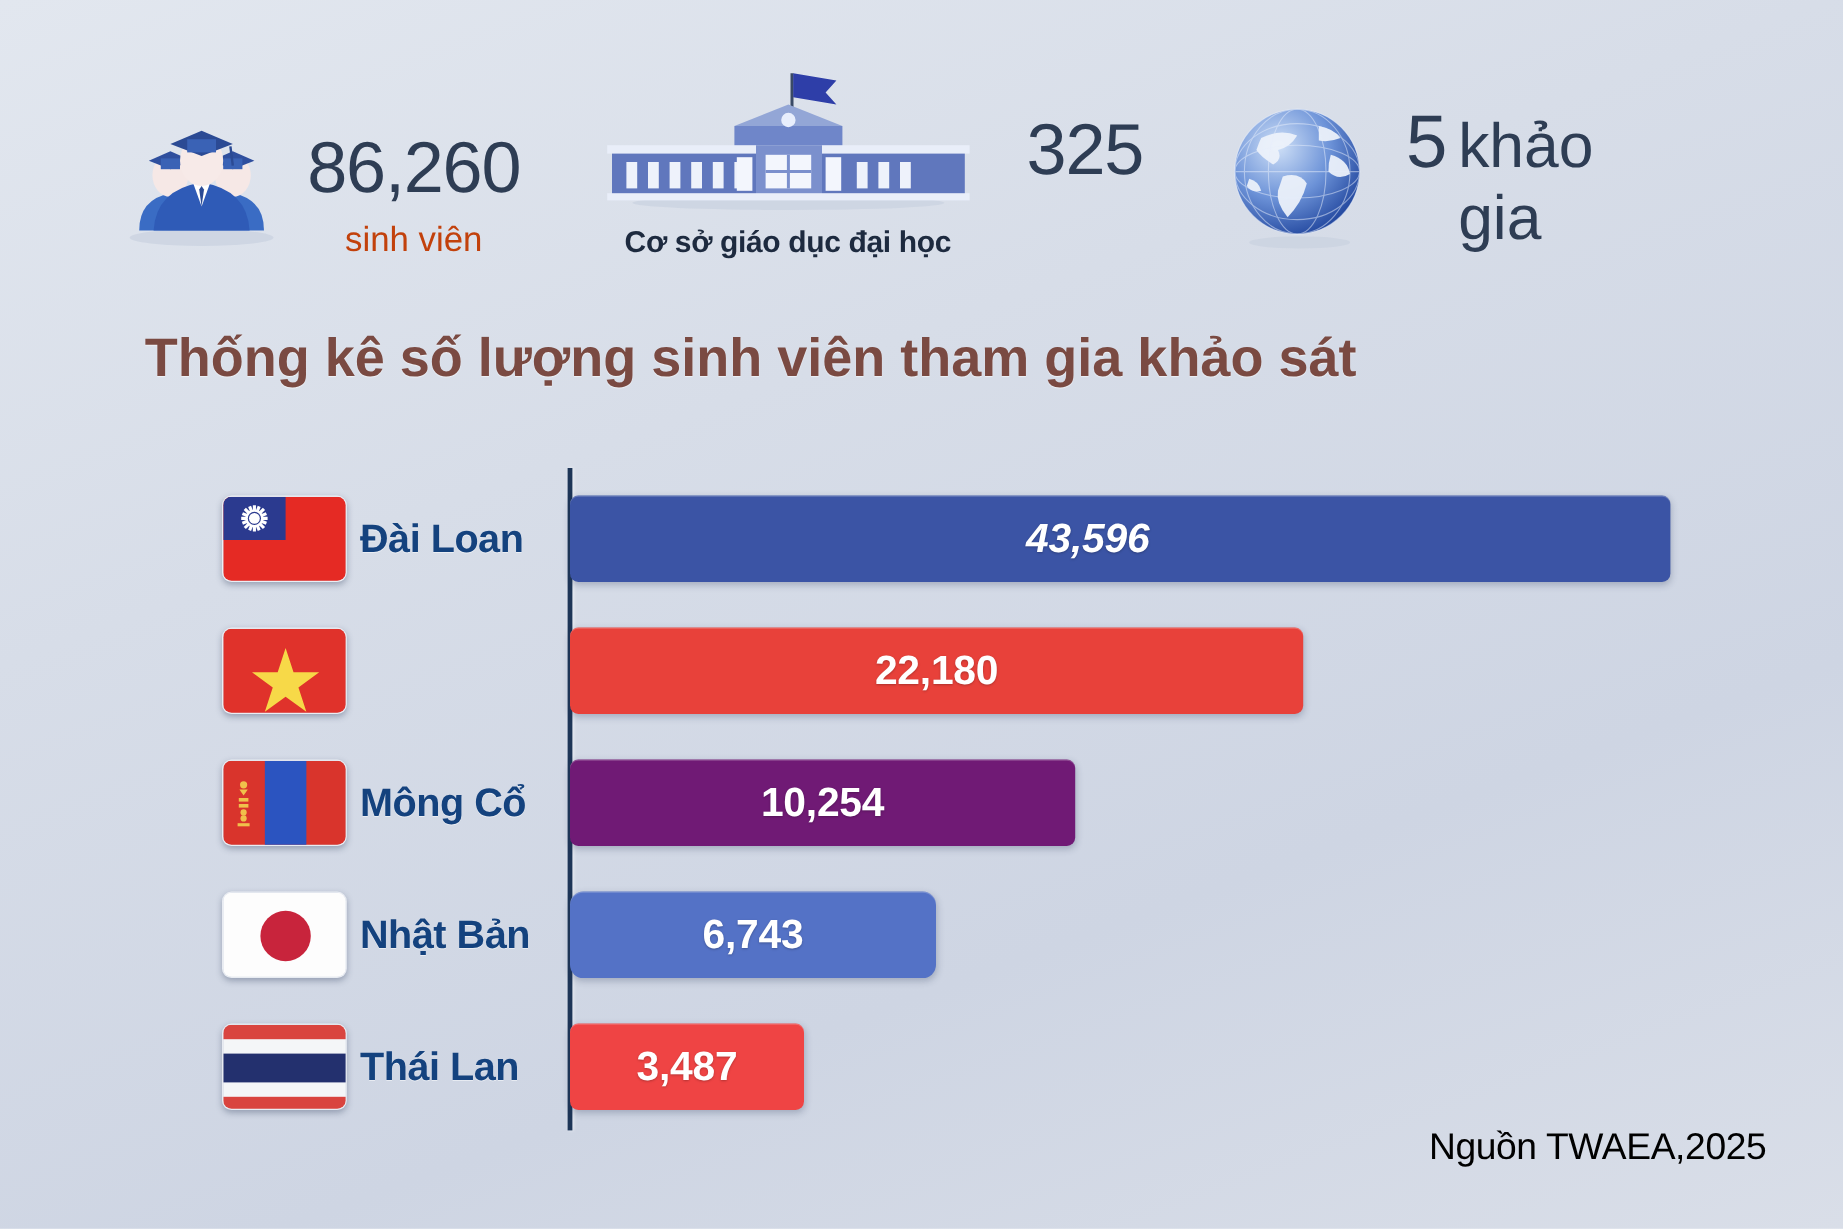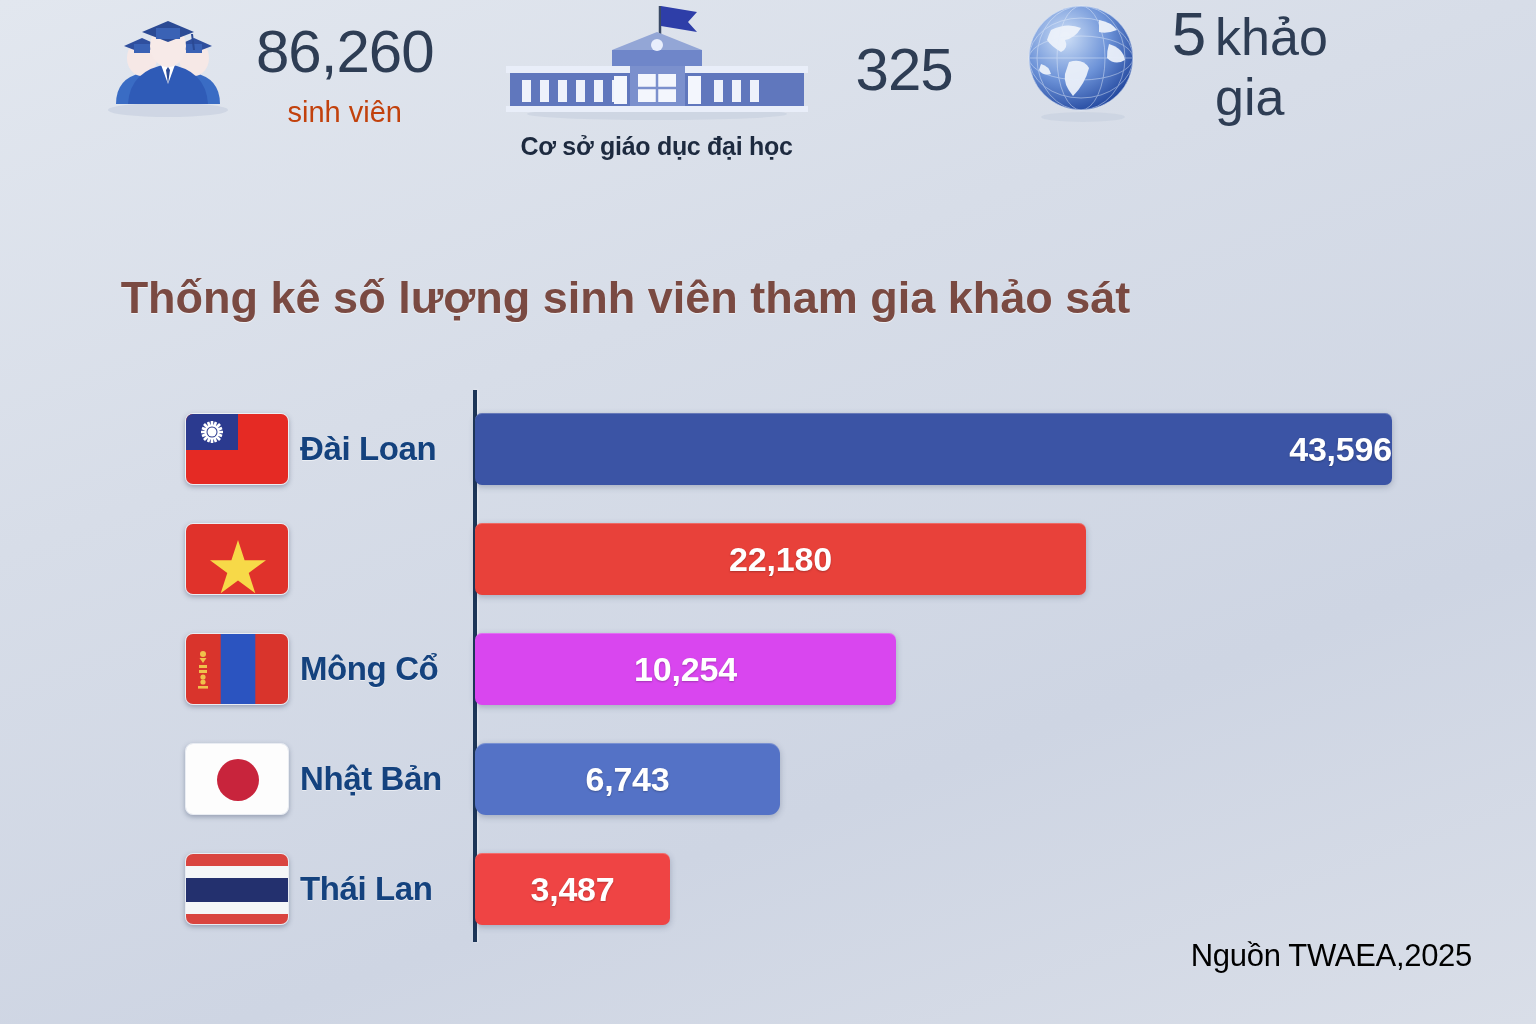--- a/index.html
+++ b/index.html
@@ -16,21 +16,21 @@
     position: relative;
   }
 
   
   .stats-strip {
     position: absolute;
     top: 0; left: 0;
     width: 1246px;
     height: 215px;
     display: flex;
-    align-items: flex-start;
+    align-items: flex-end;
   }
 
   .stat-block {
     display: flex;
     align-items: flex-start;
     position: relative;
   }
 
   .stat-students { margin-left: 98px; }
   .stat-institutions { margin-left: 58px; }
@@ -163,22 +163,23 @@
     color: #ffffff;
     font-size: 34px;
     font-weight: bold;
     width: 100%;
     text-align: center;
     text-shadow: 0 1px 2px rgba(0,0,0,0.25);
     letter-spacing: -0.2px;
   }
 
   .bar-value.left-aligned {
-    text-align: right;
+    text-align: left;
     padding-left: 40px;
+    font-style: italic;
   }
 
   
   .source {
     position: absolute;
     top: 938px;
     right: 64px;
     font-size: 31px;
     color: #000000;
     letter-spacing: -0.3px;
@@ -365,21 +366,21 @@
           <path d="M-3.5 -12 h7 l-3.5 5 z"></path>
           <rect x="-4" y="-5" width="8" height="3"></rect>
           <rect x="-4" y="0" width="8" height="3"></rect>
           <circle cx="0" cy="7" r="2.6"></circle>
           <circle cx="0" cy="12" r="2.6"></circle>
           <rect x="-5" y="16" width="10" height="2.6"></rect>
         </g>
       </svg>
     </div>
     <div class="country-label">Mông Cổ</div>
-    <div class="bar" style="width:421px; background:#d946ef;">
+    <div class="bar" style="width:421px; background:#701a75;">
       <span class="bar-value">10,254</span>
     </div>
   </div>
 
   <div class="bar-row" style="top:341px;">
     <div class="flag">
       <svg viewBox="0 0 104 72" width="104" height="72">
         <rect width="104" height="72" fill="#fdfdfd"></rect>
         <ellipse cx="52" cy="36" rx="21" ry="21" fill="#c8243c"></ellipse>
       </svg>

